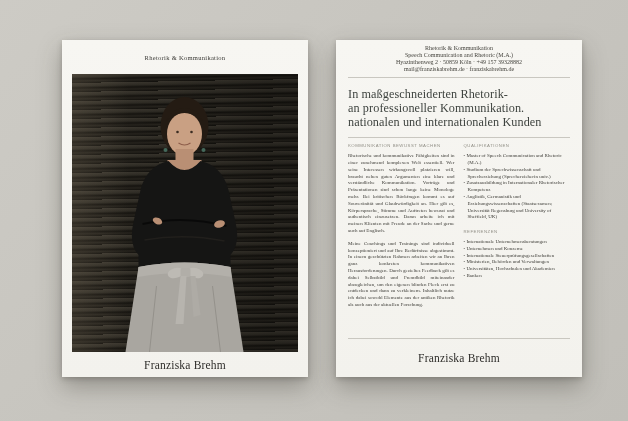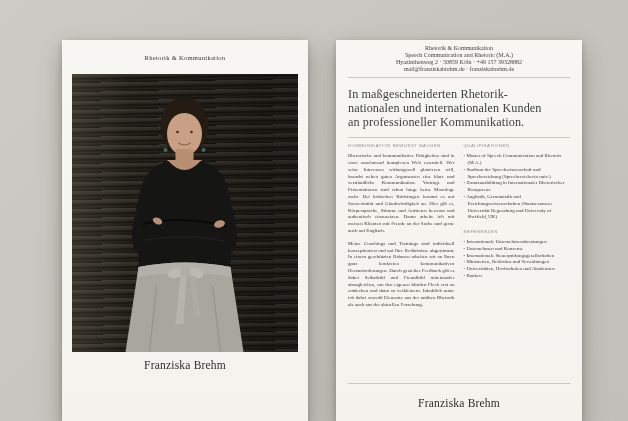--- a/index.html
+++ b/index.html
@@ -5,21 +5,21 @@
   * { margin:0; padding:0; box-sizing:border-box; }
   html,body { width:628px; height:421px; }
   body { font-family:"Liberation Serif", serif; overflow:hidden; }
 
   .stage {
     position:relative; width:628px; height:421px;
     background:linear-gradient(135deg,#cdcbc5 0%, #c7c5bf 45%, #c1bfb9 100%);
   }
 
   .card {
-    position:absolute; top:40px; width:246px; height:382px;
+    position:absolute; top:40px; width:246px; height:337px;
     background:linear-gradient(180deg,#f7f6f2 0%, #f3f2ed 100%);
     box-shadow:0 10px 22px rgba(60,58,50,0.35), 0 2px 5px rgba(60,58,50,0.28);
   }
   .card-left  { left:62px; }
   .card-right { left:336px; }
 
   
   .lc-header {
     height:34px; display:flex; align-items:center; justify-content:center;
     font-size:6.5px; letter-spacing:0.3px; color:#3b3a36;
@@ -123,22 +123,22 @@
       <div>Rhetorik &amp; Kommunikation</div>
       <div>Speech Communication and Rhetoric (M.A.)</div>
       <div>Hyazinthenweg 2 · 50859 Köln · +49 157 39328882</div>
       <div>mail@franziskabrehm.de · franziskabrehm.de</div>
     </div>
 
     <hr class="rule rule-1">
 
     <div class="headline">
       <div>In maßgeschneiderten Rhetorik-</div>
+      <div>an professioneller Kommunikation.</div>
       <div>nationalen und internationalen Kunden</div>
-      <div>an professioneller Kommunikation.</div>
     </div>
 
     <hr class="rule rule-2">
 
     <div class="columns">
       <div class="col col-left">
         <div class="sec-heading">KOMMUNIKATION BEWUSST MACHEN</div>
         <p>Rhetorische und kommunikative Fähigkeiten sind in einer zunehmend komplexen Welt essentiell. Wer seine Interessen wirkungsvoll platzieren will, braucht neben guten Argumenten eine klare und verständliche Kommunikation. Vorträge und Präsentationen sind schon lange keine Monologe mehr. Bei kritischen Rückfragen kommt es auf Souveränität und Glaubwürdigkeit an. Hier gilt es, Körpersprache, Stimme und Auftreten bewusst und authentisch einzusetzen. Daran arbeite ich mit meinen Klienten mit Freude an der Sache und gerne auch auf Englisch.</p>
         <p>Meine Coachings und Trainings sind individuell konzeptioniert und auf Ihre Bedürfnisse abgestimmt. In einem geschützten Rahmen arbeiten wir an Ihren ganz konkreten kommunikativen Herausforderungen. Durch gezieltes Feedback gilt es dabei Selbstbild und Fremdbild miteinander abzugleichen, um den eigenen blinden Fleck erst zu entdecken und dann zu verkleinern. Inhaltlich nutze ich dabei sowohl Elemente aus der antiken Rhetorik als auch aus der aktuellen Forschung.</p>
       </div>

